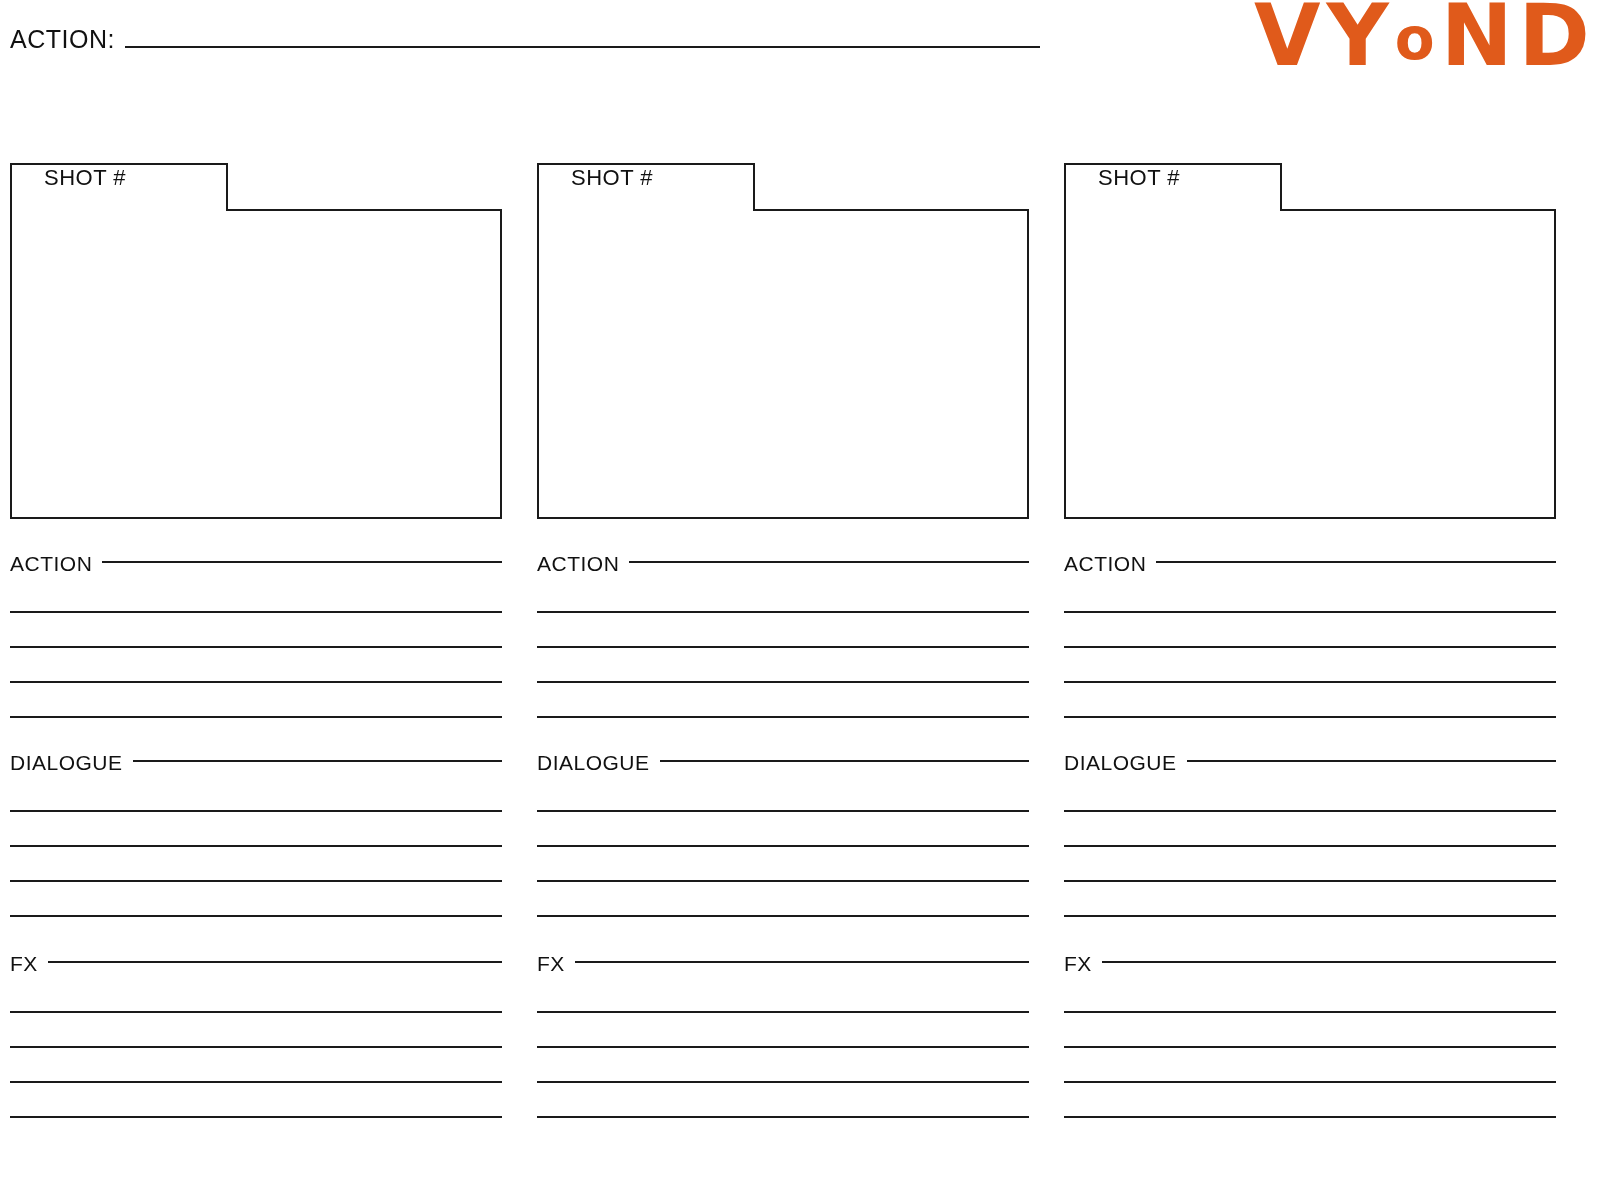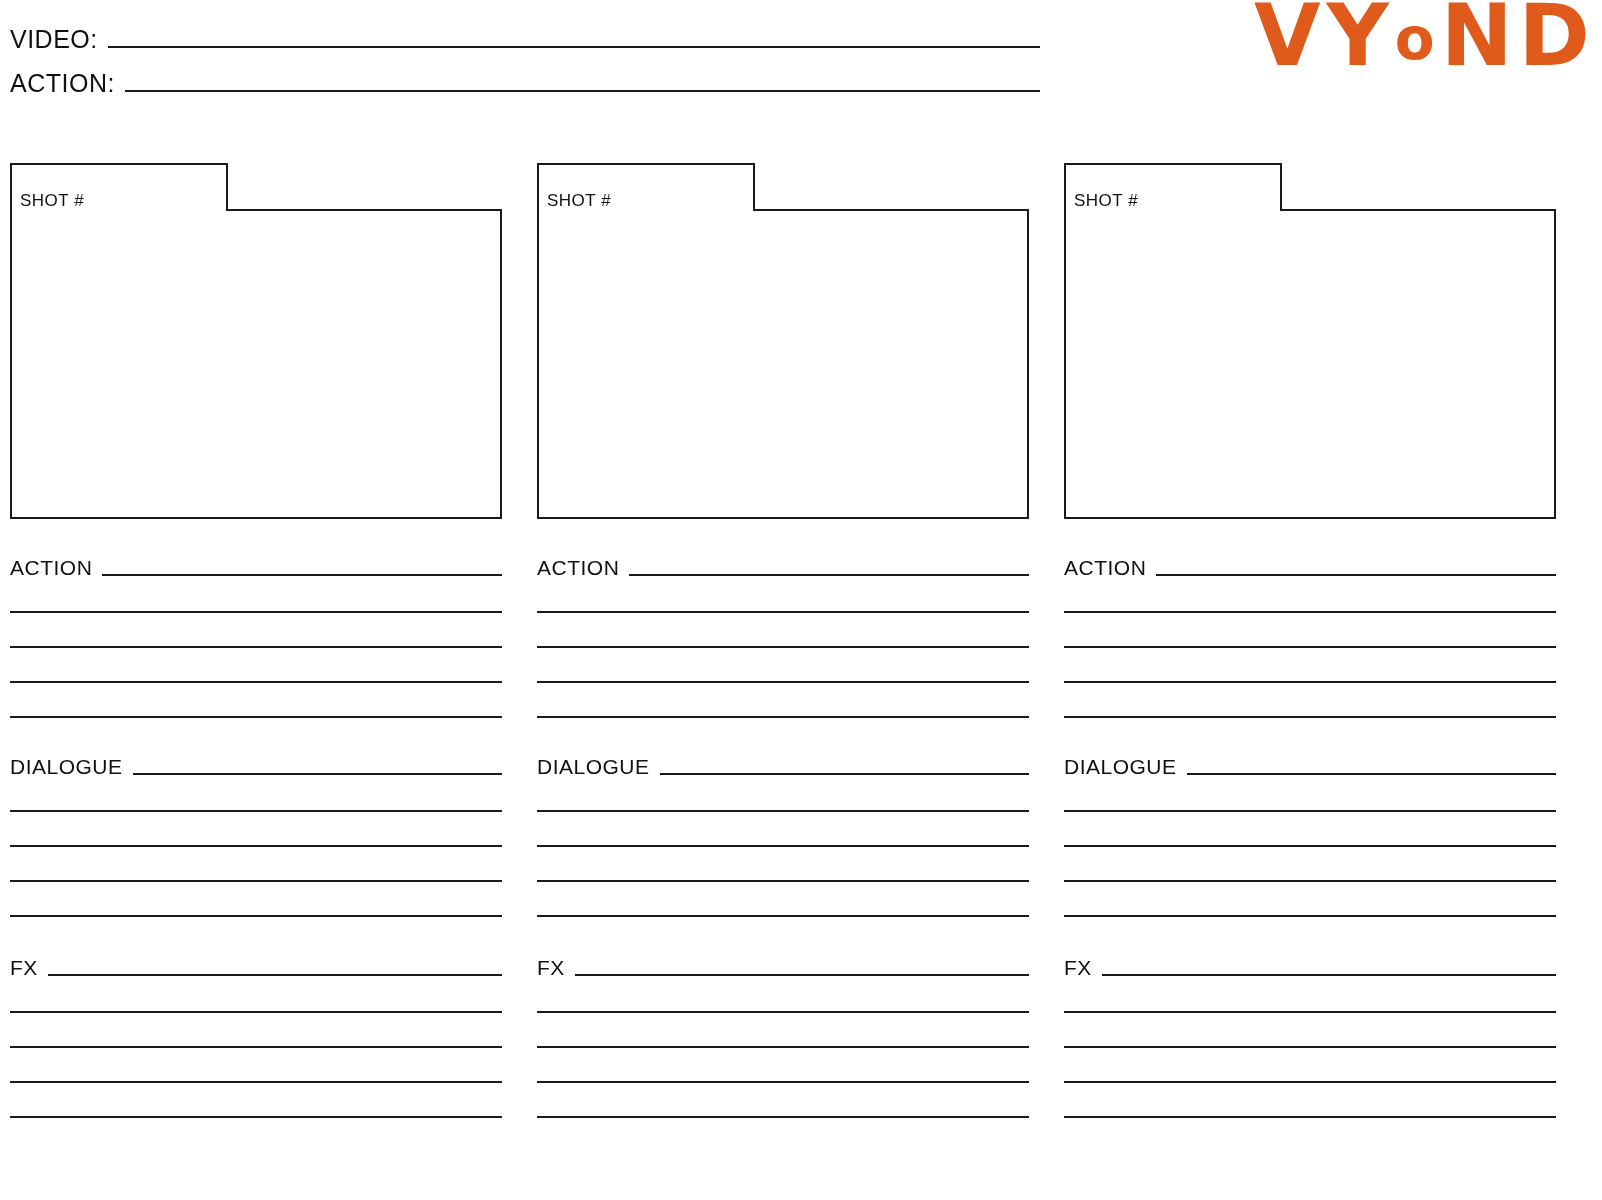--- a/index.html
+++ b/index.html
@@ -81,23 +81,23 @@
     position: relative;
   }
 
   .shot-tab {
     width: 218px;
     height: 48px;
     border: 2px solid #1a1a1a;
     border-bottom: none;
     box-sizing: border-box;
     display: flex;
-    align-items: flex-end;
-    padding-left: 8px;
-    font-size: 17px;
+    align-items: flex-start;
+    padding-left: 32px;
+    font-size: 22px;
     letter-spacing: 0.5px;
     background: #ffffff;
     position: relative;
     z-index: 2;
   }
 
   .frame {
     width: 492px;
     height: 310px;
     border: 2px solid #1a1a1a;
@@ -108,21 +108,21 @@
 
   
   .section {
     margin-top: 29px;
   }
   .section.fx-section {
     margin-top: 31px;
   }
   .sec-first {
     display: flex;
-    align-items: flex-end;
+    align-items: center;
     height: 30px;
   }
   .sec-label {
     font-size: 21px;
     letter-spacing: 0.5px;
     line-height: 1;
     white-space: nowrap;
     padding-right: 10px;
   }
   .sec-rule {
@@ -138,24 +138,20 @@
     width: 100%;
   }
 </style>
 </head>
 <body>
 
 <div class="page">
 
   <div class="header">
     <div class="field-row">
-      <span class="field-label">VIDEO:</span>
-      <span class="field-rule"></span>
-    </div>
-    <div class="field-row">
       <span class="field-label">ACTION:</span>
       <span class="field-rule"></span>
     </div>
   </div>
 
   <div class="logo">
     <span>V</span><span>Y</span><span class="small-o">o</span><span>N</span><span>D</span>
   </div>
 
   <div class="columns">

